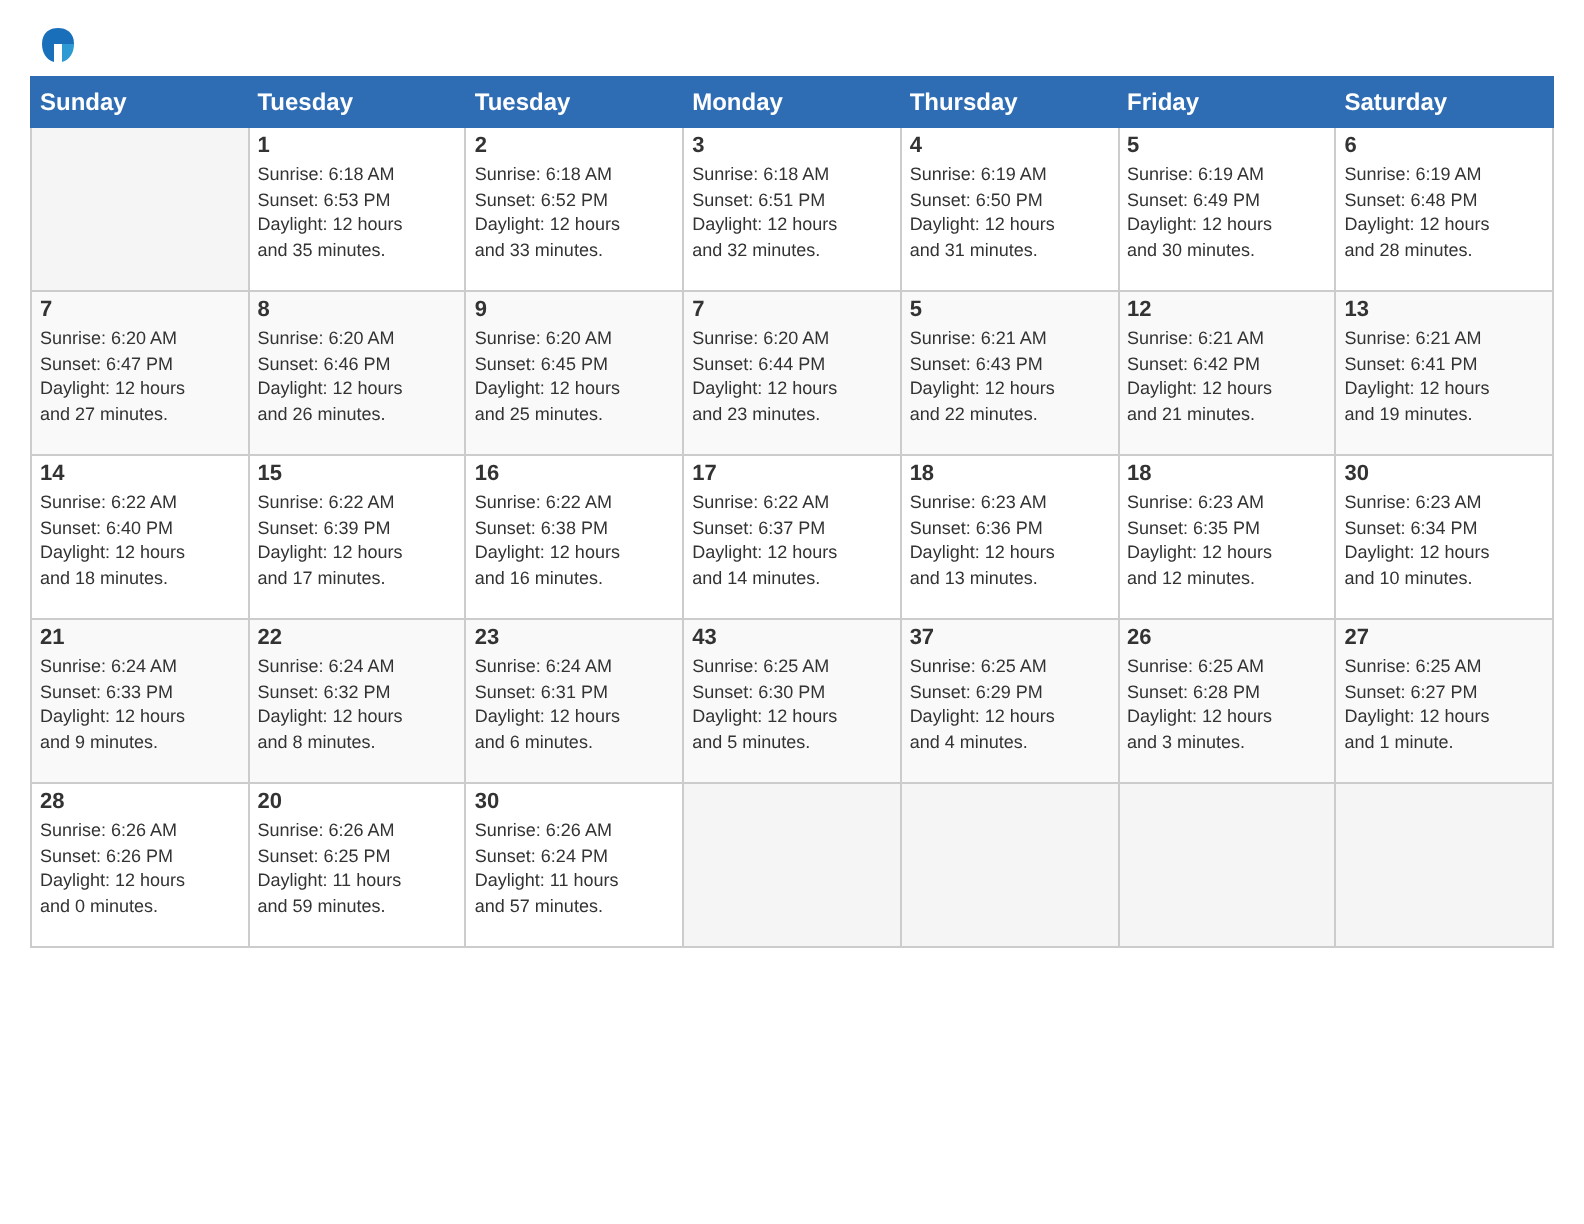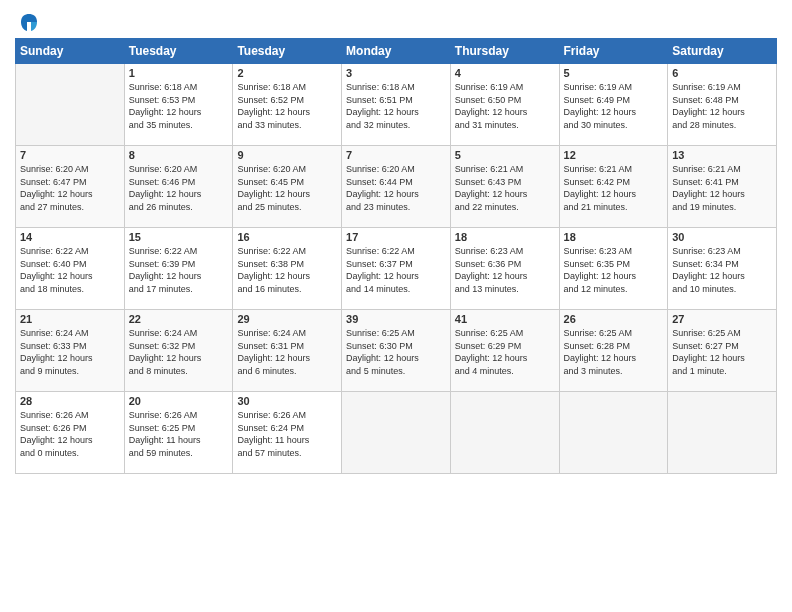--- a/index.html
+++ b/index.html
@@ -284,35 +284,35 @@
 and 9 minutes.</div>
           </td>
           <td>
             <span class="day-number">22</span>
             <div class="day-info" style="white-space: pre-line;">Sunrise: 6:24 AM
 Sunset: 6:32 PM
 Daylight: 12 hours
 and 8 minutes.</div>
           </td>
           <td>
-            <span class="day-number">29</span>
+            <span class="day-number">23</span>
             <div class="day-info" style="white-space: pre-line;">Sunrise: 6:24 AM
 Sunset: 6:31 PM
 Daylight: 12 hours
 and 6 minutes.</div>
           </td>
           <td>
-            <span class="day-number">39</span>
+            <span class="day-number">43</span>
             <div class="day-info" style="white-space: pre-line;">Sunrise: 6:25 AM
 Sunset: 6:30 PM
 Daylight: 12 hours
 and 5 minutes.</div>
           </td>
           <td>
-            <span class="day-number">41</span>
+            <span class="day-number">37</span>
             <div class="day-info" style="white-space: pre-line;">Sunrise: 6:25 AM
 Sunset: 6:29 PM
 Daylight: 12 hours
 and 4 minutes.</div>
           </td>
           <td>
             <span class="day-number">26</span>
             <div class="day-info" style="white-space: pre-line;">Sunrise: 6:25 AM
 Sunset: 6:28 PM
 Daylight: 12 hours

